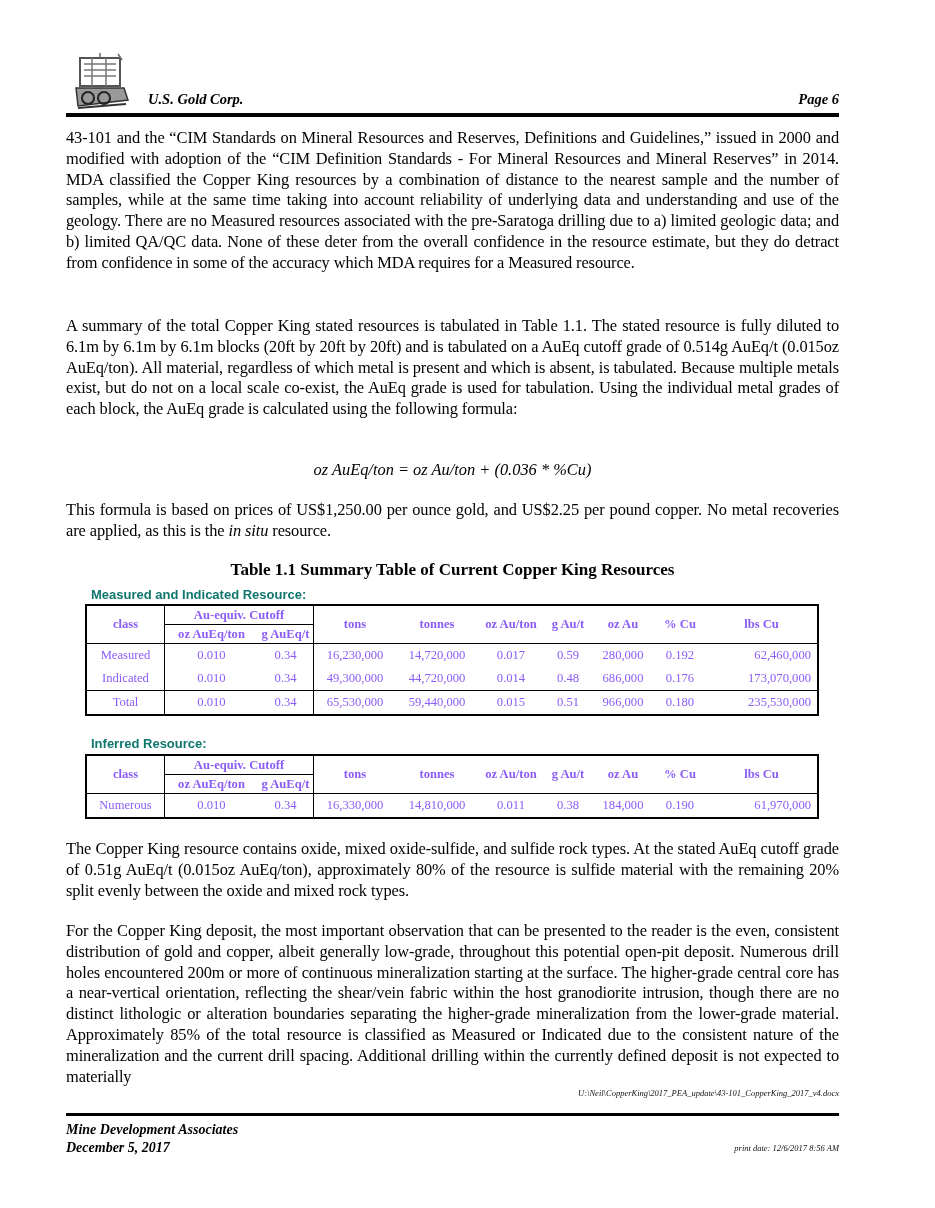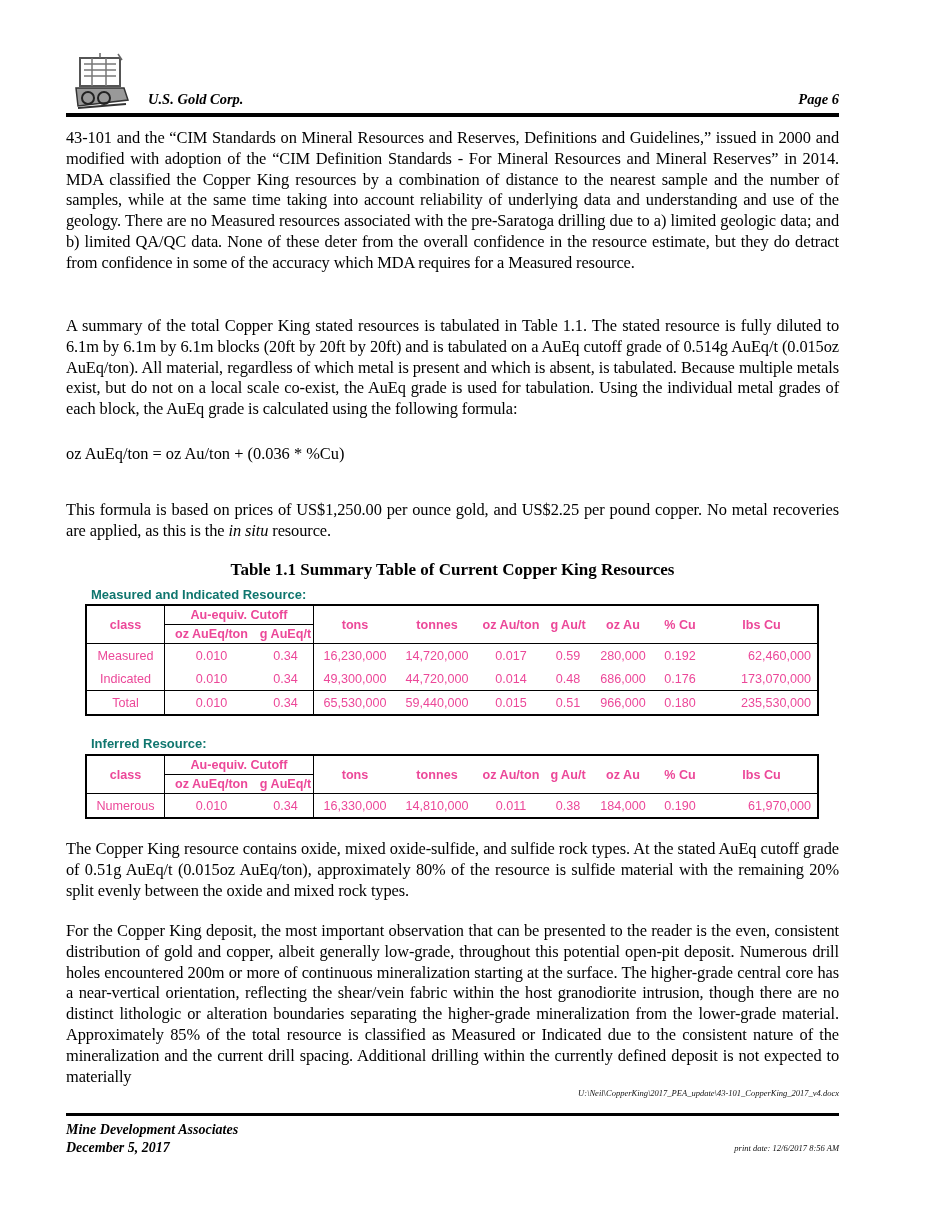--- a/index.html
+++ b/index.html
@@ -10,32 +10,32 @@
   .logo { position: absolute; left: 4px; top: 0; width: 62px; height: 62px; }
   .hdr-title { position: absolute; left: 82px; top: 21px; font-family: "Liberation Serif", serif; font-style: italic; font-weight: bold; font-size: 14.5px; line-height: 17px; }
   .hdr-company { position: absolute; left: 82px; top: 39px; font-family: "Liberation Serif", serif; font-style: italic; font-weight: bold; font-size: 14.5px; line-height: 17px; }
   .hdr-page { position: absolute; right: 0; top: 39px; font-family: "Liberation Serif", serif; font-style: italic; font-weight: bold; font-size: 14.5px; line-height: 17px; }
   .hdr-rule { position: absolute; left: 0; right: 0; top: 61px; height: 4px; background: #000; }
 
   
   .para { position: absolute; left: 66px; width: 773px; font-family: "Liberation Serif", serif; font-size: 16.4px; line-height: 20.8px; text-align: justify; letter-spacing: -0.1px; }
   .p1 { top: 128px; }
   .p2 { top: 316px; }
-  .formula { position: absolute; left: 66px; width: 773px; top: 444px; text-align: left; font-family: "Liberation Serif", serif; font-size: 16.4px; line-height: 20px; }
+  .formula { position: absolute; left: 66px; width: 773px; top: 460px; text-align: center; font-family: "Liberation Serif", serif; font-size: 16.4px; line-height: 20px; font-style: italic; }
   .p3 { top: 500px; }
   .p4 { top: 839px; }
   .p5 { top: 921px; }
 
   
   .table-title { position: absolute; left: 66px; width: 773px; top: 560px; text-align: center; font-family: "Liberation Serif", serif; font-weight: bold; font-size: 17px; line-height: 20px; }
   .section-label { position: absolute; left: 91px; font-family: "Liberation Sans", sans-serif; font-weight: bold; font-size: 13px; line-height: 16px; color: #0f766e; }
   .lbl1 { top: 587px; }
   .lbl2 { top: 736px; }
 
-  table.res { position: absolute; left: 85px; width: 734px; border-collapse: collapse; font-family: Liberation Sans, sans-serif; font-size: 12.6px; color: #ec4899; border: 2.5px solid #000; }
+  table.res { position: absolute; left: 85px; width: 734px; border-collapse: collapse; font-family: Liberation Serif, serif; font-size: 12.6px; color: #8b5cf6; border: 2.5px solid #000; }
   table.res td, table.res th { padding: 0; font-weight: normal; text-align: center; white-space: nowrap; }
   table.res thead th { font-weight: bold; }
   .t1 { top: 604px; }
   .t2 { top: 754px; }
   .hrow1 th { height: 18px; }
   .hrow2 th { height: 18px; }
   .col-class { width: 77px; border-right: 1.5px solid #000; }
   .col-cut-a { width: 93px; }
   .col-cut-b { width: 55px; border-right: 1.5px solid #000; }
   .cutoff-head { border-bottom: 1.5px solid #000; border-right: 1.5px solid #000; }

